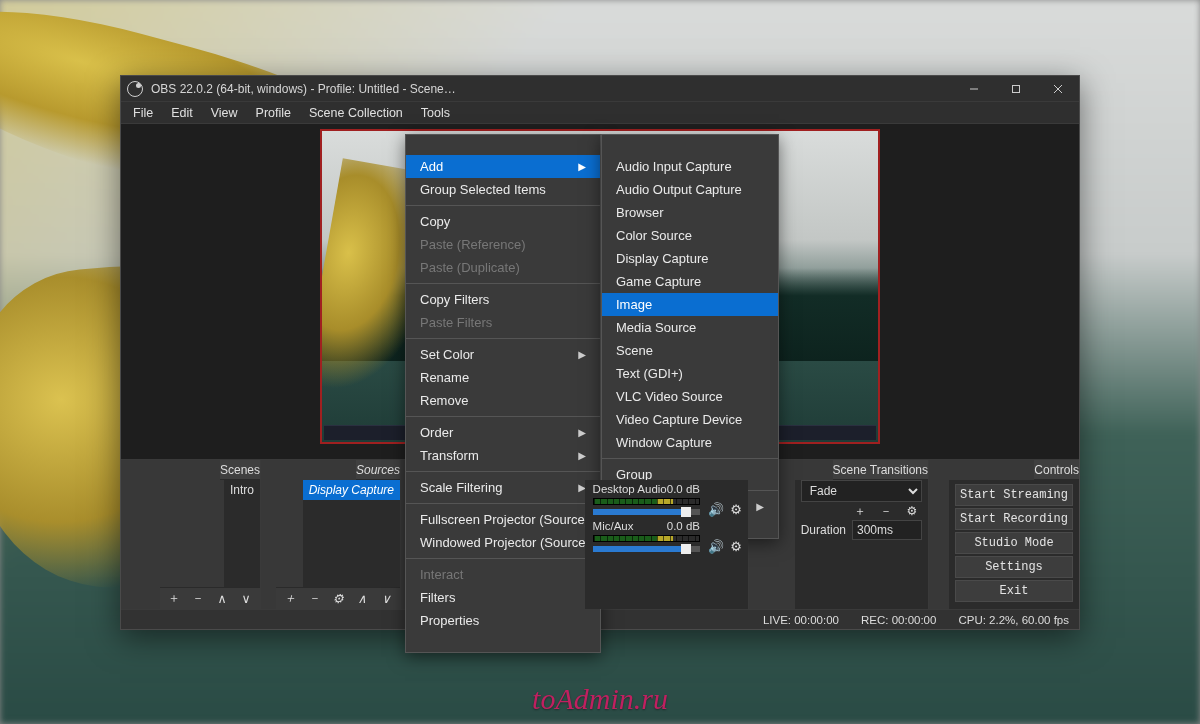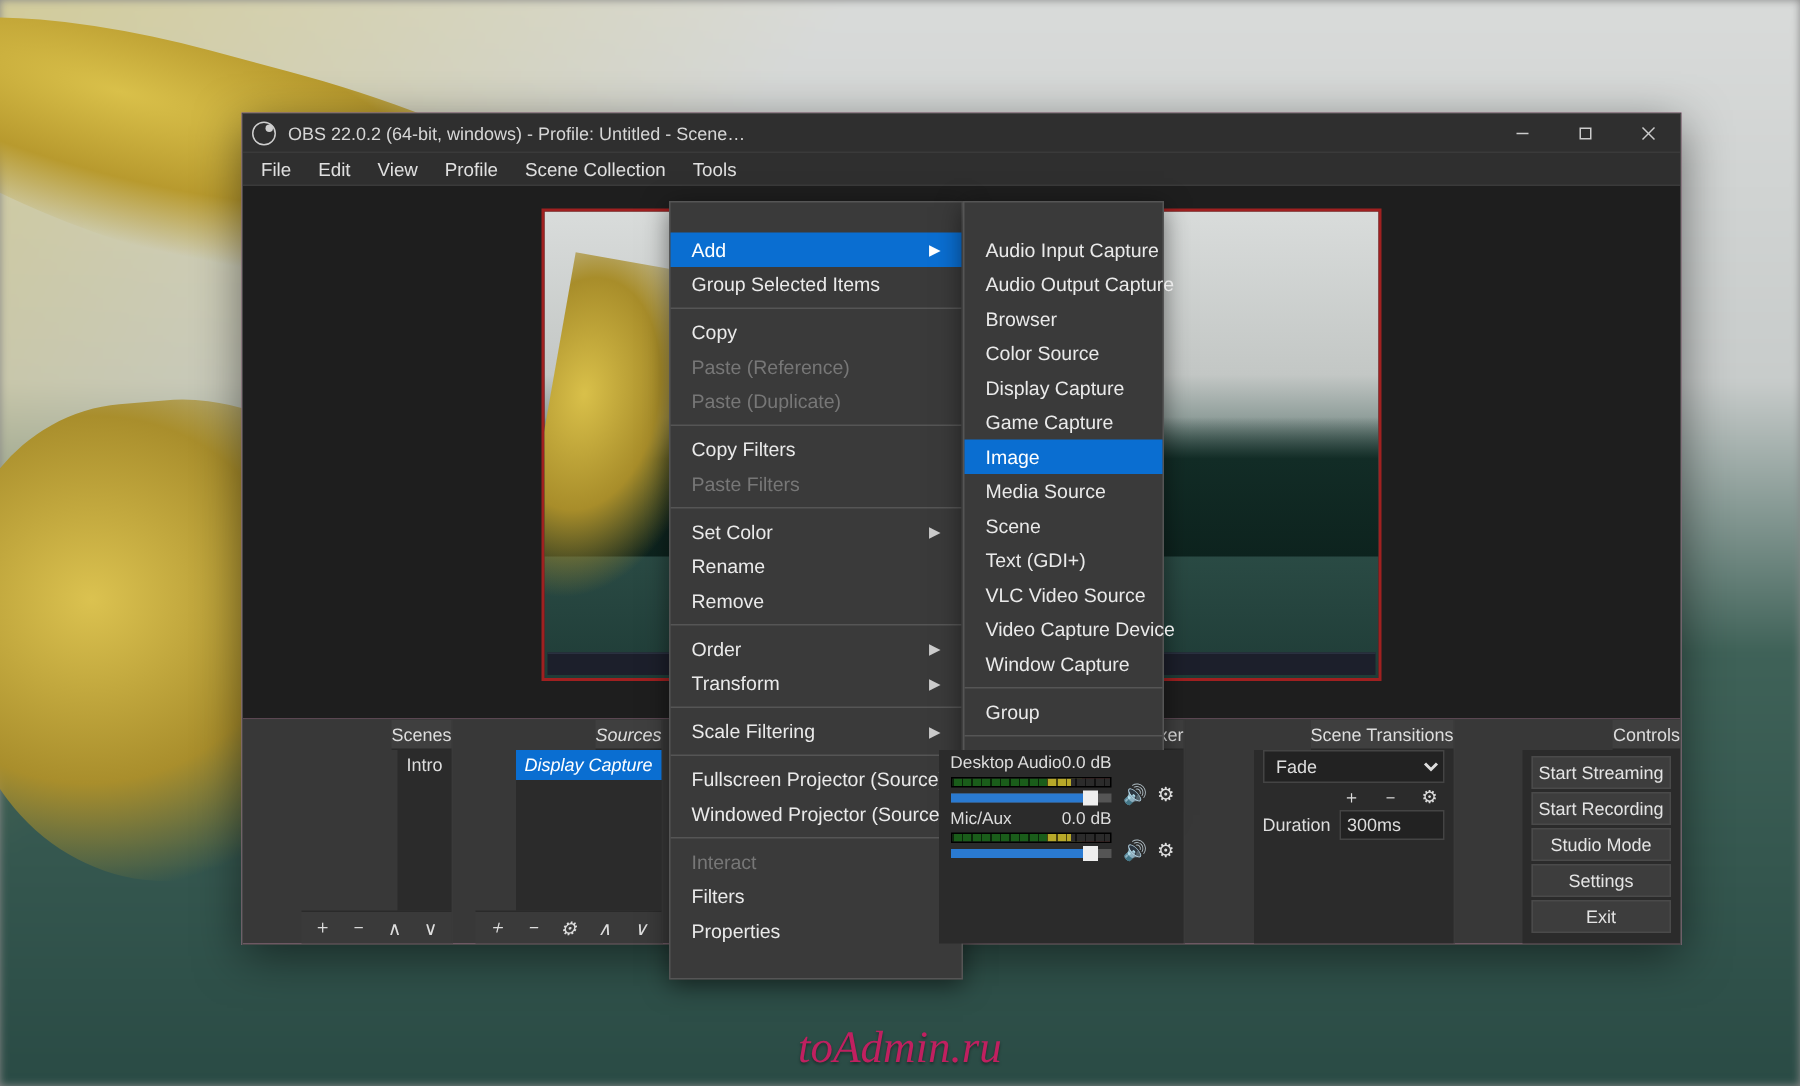--- a/index.html
+++ b/index.html
@@ -13,24 +13,23 @@
   }
   
   .branch1, .branch2 { position:absolute; border-radius: 40% 50% 35% 45%; transform-origin: top left; }
   .branch1 { width: 520px; height: 140px; top: -20px; left: -60px; transform: rotate(15deg);
     background: radial-gradient(ellipse at 30% 30%, #d9c04a 0%, #b89a2e 40%, rgba(0,0,0,0) 70%); }
   .branch2 { width: 300px; height: 320px; top: 280px; left: -40px; transform: rotate(-5deg);
     background: radial-gradient(ellipse at 30% 40%, #dbc250 0%, #a98e2c 45%, rgba(0,0,0,0) 72%); }
 
   .window {
     position: absolute; top: 75px; left: 120px; width: 960px; height: 555px;
-    background: #f9a8d4; border: 1px solid #4a4a4a; color: #ddd; font-size: 12.5px;
+    background: #d946ef; border: 1px solid #4a4a4a; color: #ddd; font-size: 12.5px;
     display: flex; flex-direction: column;
     box-shadow: 0 8px 30px rgba(0,0,0,.5);
-    margin-left: 41px;
   }
   .titlebar {
     height: 26px; background: #2f2f2f; display:flex; align-items:center; padding-left:6px;
     border-bottom: 1px solid #3a3a3a;
   }
   .titlebar .logo {
     width:16px; height:16px; border-radius:50%; border:1.5px solid #cfcfcf; margin-right:8px;
     position: relative;
   }
   .titlebar .logo::after{ content:""; position:absolute; width:5px; height:5px; background:#cfcfcf;
@@ -99,42 +98,42 @@
   .meter .fill{ position:absolute; right:0; top:0; bottom:0; width:25%; background:#2b2b2b; }
   .slider { height:6px; background:#555; margin-top:4px; position:relative;}
   .slider .track{ position:absolute; left:0;top:0;bottom:0; width:83%; background:#2a7ad1;}
   .slider .thumb{ position:absolute; width:10px;height:10px; background:#eee; left:82%; top:-2px;}
   .mixicons { position:absolute; right:6px; display:flex; gap:6px; align-items:center; }
   .mixer .row { position:relative; padding-right:48px; }
   .spk { color:#d04030; font-size:13px; }
   .gear { color:#ddd; font-size:13px; }
 
   .ctrlbtn { display:block; margin:2px 6px; padding:3px 4px; text-align:center; font-size:12px;
-    background:#3d3d3d; color:#e4e4e4; border:1px solid #4a4a4a;}
+    background:#3d3d3d; color:#e4e4e4; border:1px solid #4a4a4a;font-family:Liberation Mono, monospace;}
 
   .trow { display:flex; align-items:center; gap:6px; padding:0 6px; font-size:12px; color:#ddd;}
   select.tsel, input.tinp {
     background:#222; color:#ddd; border:1px solid #444; font-size:12px; padding:2px 4px;}
   select.tsel{ flex:1;}
   input.tinp{ width:70px;}
 
   .status { height:20px; background:#323232; display:flex; justify-content:flex-end; gap:22px;
     align-items:center; padding:0 10px; font-size:11.5px; color:#ddd; border-top:1px solid #3a3a3a;}
 
   
   .ctx { position:absolute; background:#3a3a3a; border:1px solid #555; box-shadow:0 4px 16px rgba(0,0,0,.5);
     font-size:13px; color:#eaeaea; padding:20px 0;}
   .ctx .ci { padding:4px 14px; display:flex; align-items:center; justify-content:space-between; white-space:nowrap;}
   .ctx .ci .arrow{ font-size:10px; color:#ccc; margin-left:18px;}
   .ctx .ci.dis { color:#777; }
   .ctx .sep { height:1px; background:#555; margin:4px 0;}
   .ctx .ci.hl { background:#0a6ed1; color:#fff; }
   .ctx .ci.hl .arrow{ color:#fff;}
   .ctx1 { top:10px; left:284px; width:196px; }
-  .ctx2 { top:10px; left:480px; width:134px;text-align:center; }
+  .ctx2 { top:10px; left:480px; width:178px;text-align:center; }
 
   .watermark{
     position:absolute; bottom:8px; left:50%; transform:translateX(-50%);
     font-family: Georgia, serif; font-style:italic; font-size:30px; color:#c02060;
     text-shadow: 0 1px 2px rgba(0,0,0,.4);
   }
 </style>
 </head>
 <body>
 
@@ -401,16 +400,21 @@
         <div class="ctrlbtn">Start Streaming</div>
         <div class="ctrlbtn">Start Recording</div>
         <div class="ctrlbtn">Studio Mode</div>
         <div class="ctrlbtn">Settings</div>
         <div class="ctrlbtn">Exit</div>
       </div>
     </div>
 
   </div>
 
+  <div class="status">
+    <span>LIVE: 00:00:00</span>
+    <span>REC: 00:00:00</span>
+    <span>CPU: 2.2%, 60.00 fps</span>
+  </div>
 
 </div>
 
 <div class="watermark">toAdmin.ru</div>
 
 </body></html>

